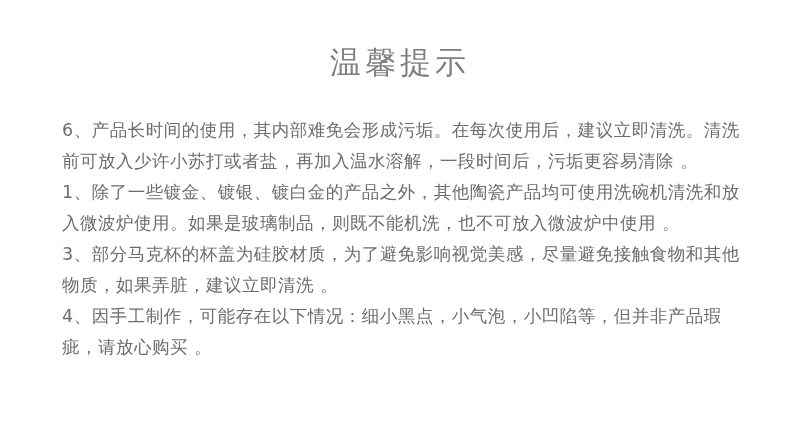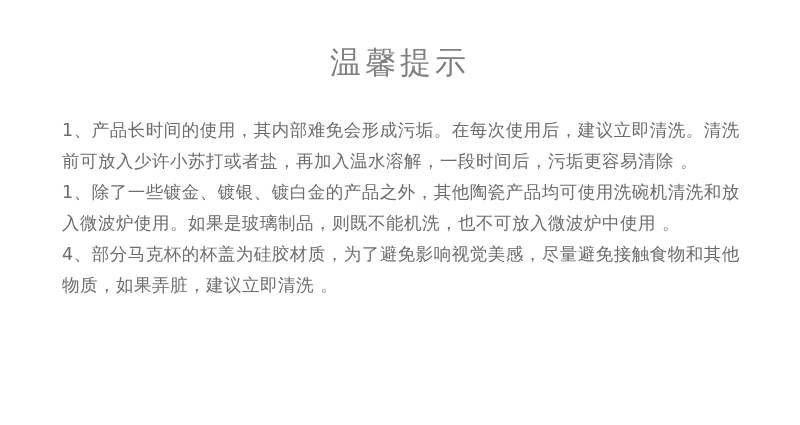--- a/index.html
+++ b/index.html
@@ -46,18 +46,19 @@
   }
 </style>
 </head>
 <body>
 
 <div class="page">
 
   <h1 class="title">温馨提示</h1>
 
   <div class="body-block">
-    <p class="para">1、产品长时间的使用，其内部难免会形成污垢。在每次使用后，建议立即清洗。清洗前可放入少许小苏打或者盐，再加入温水溶解，一段时间后，污垢更容易清除 。</p>
+    <p class="para">6、产品长时间的使用，其内部难免会形成污垢。在每次使用后，建议立即清洗。清洗前可放入少许小苏打或者盐，再加入温水溶解，一段时间后，污垢更容易清除 。</p>
     <p class="para">1、除了一些镀金、镀银、镀白金的产品之外，其他陶瓷产品均可使用洗碗机清洗和放入微波炉使用。如果是玻璃制品，则既不能机洗，也不可放入微波炉中使用 。</p>
-    <p class="para">4、部分马克杯的杯盖为硅胶材质，为了避免影响视觉美感，尽量避免接触食物和其他物质，如果弄脏，建议立即清洗 。</p>
+    <p class="para">3、部分马克杯的杯盖为硅胶材质，为了避免影响视觉美感，尽量避免接触食物和其他物质，如果弄脏，建议立即清洗 。</p>
+    <p class="para">4、因手工制作，可能存在以下情况：细小黑点，小气泡，小凹陷等，但并非产品瑕疵，请放心购买 。</p>
   </div>
 
 </div>
 
 </body></html>

